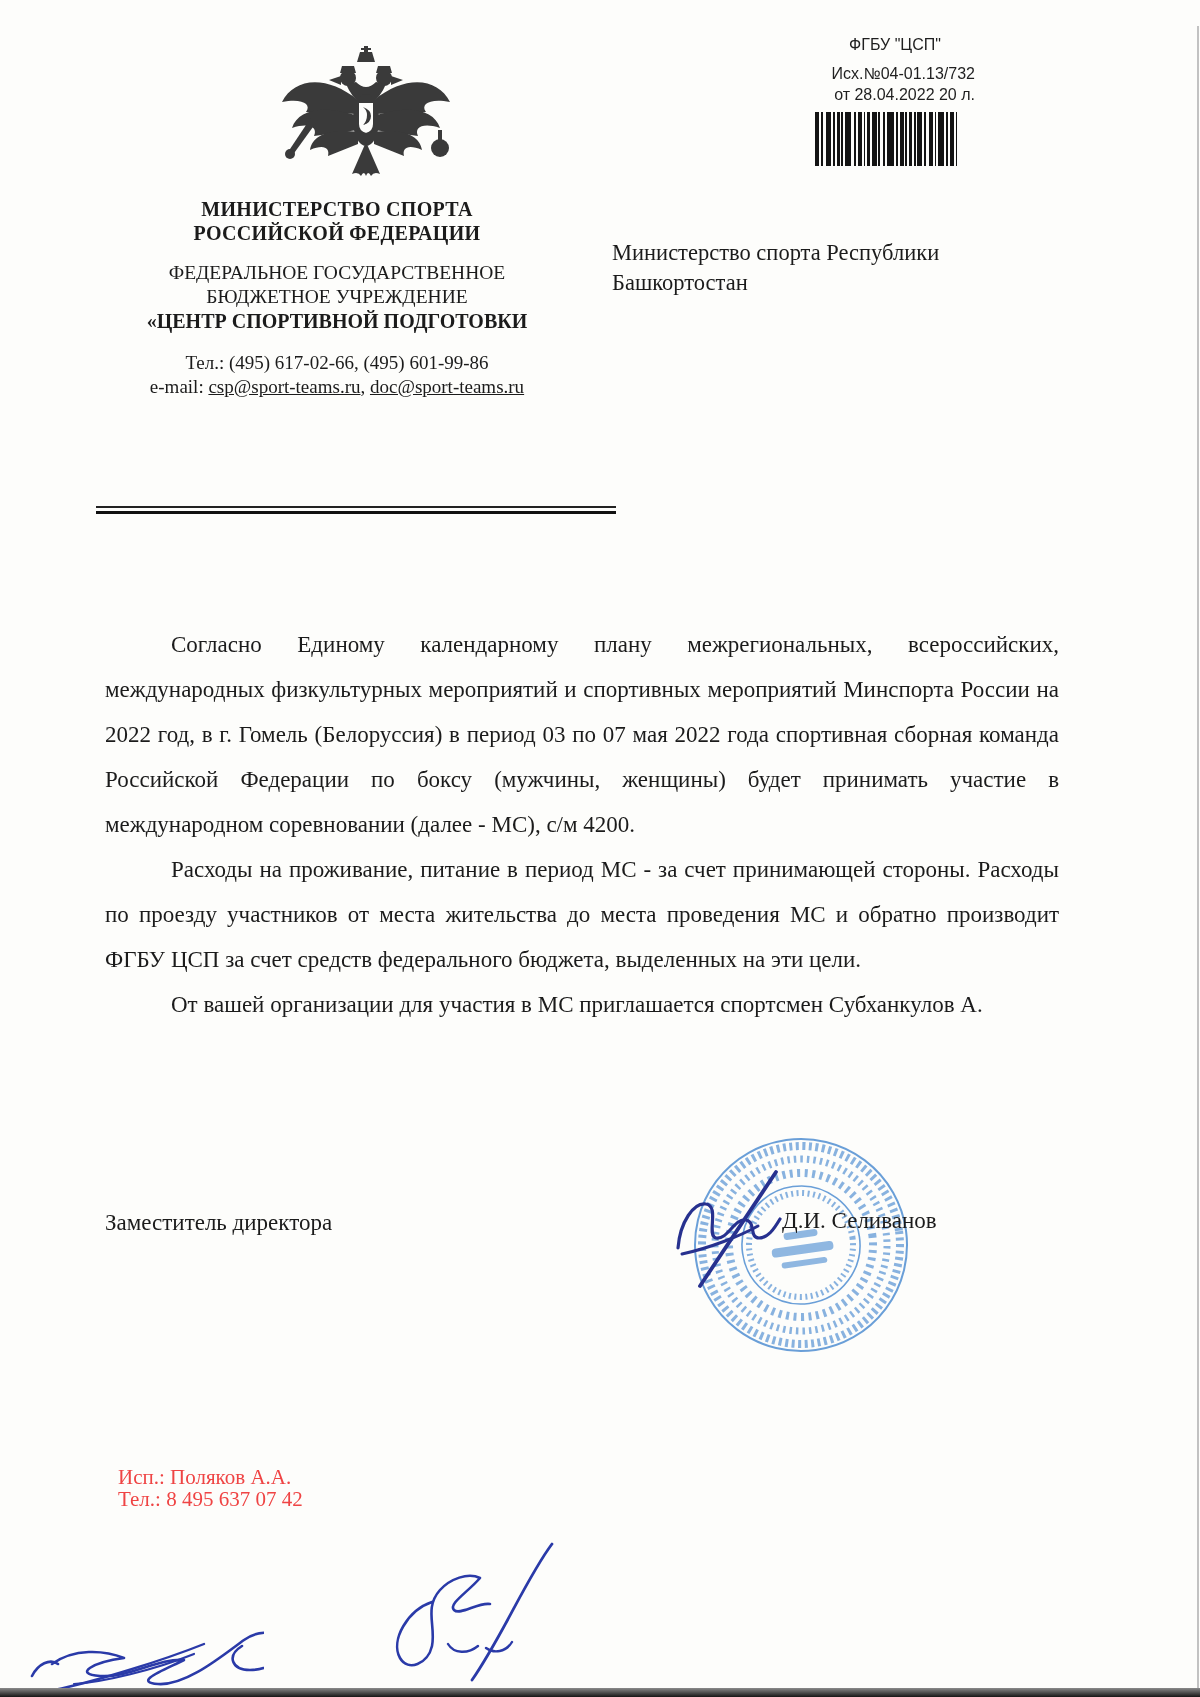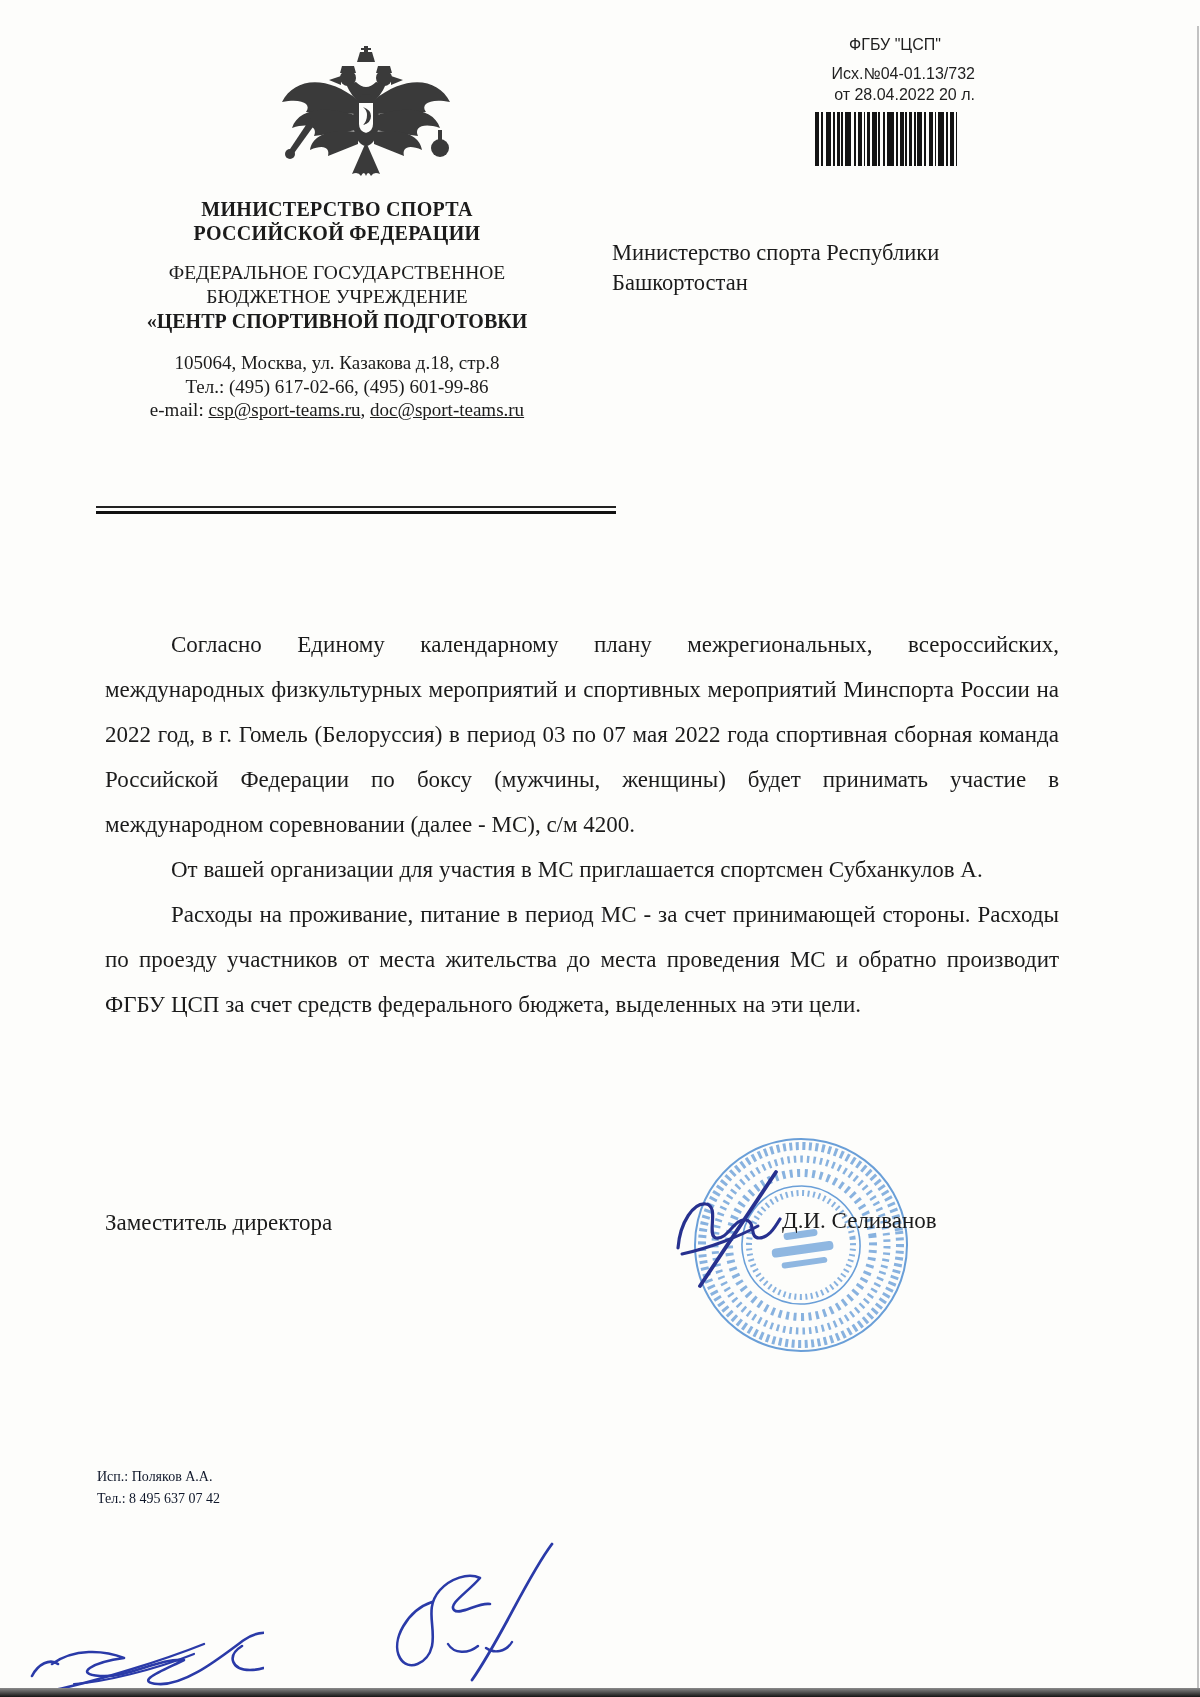--- a/index.html
+++ b/index.html
@@ -67,21 +67,21 @@
   .seal .txtring{fill:none;stroke:var(--stamp-blue);opacity:.8;}
   .seal .ctr{fill:var(--stamp-blue);opacity:.75;}
   
   .pen{fill:none;stroke-linecap:round;stroke-linejoin:round;}
   .pen-dark{stroke:var(--pen-blue);}
   .pen-mid{stroke:var(--pen-blue2);}
   .sig-over-seal{position:absolute;left:648px;top:1158px;}
   .sig-bottom-left{position:absolute;left:14px;top:1572px;}
   .sig-bottom-center{position:absolute;left:352px;top:1532px;}
   
-  .footer{position:absolute;left:97px;top:1466px;font-size:14px;line-height:22px;color:#0f172a;}
+  .footer{position:absolute;left:118px;top:1466px;font-size:21px;line-height:22px;color:#ef4444;}
   
   .edge-bottom{position:absolute;left:0;right:0;bottom:0;height:9px;
     background:linear-gradient(#8a8a8a,#161616);}
   .edge-right{position:absolute;right:1px;top:26px;bottom:9px;width:2px;background:#c2c2c2;}
 </style>
 </head>
 <body>
 
 <div class="page">
 
@@ -134,34 +134,33 @@
     <div class="lh-ministry">
       <div>МИНИСТЕРСТВО СПОРТА</div>
       <div>РОССИЙСКОЙ ФЕДЕРАЦИИ</div>
     </div>
     <div class="lh-org">
       <div>ФЕДЕРАЛЬНОЕ ГОСУДАРСТВЕННОЕ</div>
       <div>БЮДЖЕТНОЕ УЧРЕЖДЕНИЕ</div>
       <div class="b">«ЦЕНТР СПОРТИВНОЙ ПОДГОТОВКИ</div>
     </div>
     <div class="lh-contacts">
-      <div>105064, Москва, ул. Казакова д.18, стр.8</div>
       <div>Тел.: (495) 617-02-66, (495) 601-99-86</div>
       <div><span>e-mail: </span><span class="u">csp@sport-teams.ru</span><span>, </span><span class="u">doc@sport-teams.ru</span></div>
     </div>
   </div>
 
   <div class="divider"></div>
 
   <div class="recipient">Министерство спорта Республики Башкортостан</div>
 
   <div class="body-text">
     <p>Согласно Единому календарному плану межрегиональных, всероссийских, международных физкультурных мероприятий и спортивных мероприятий Минспорта России на 2022 год, в г. Гомель (Белоруссия) в период 03 по 07 мая 2022 года спортивная сборная команда Российской Федерации по боксу (мужчины, женщины) будет принимать участие в международном соревновании (далее - МС), с/м 4200.</p>
+    <p>Расходы на проживание, питание в период МС - за счет принимающей стороны. Расходы по проезду участников от места жительства до места проведения МС и обратно производит ФГБУ ЦСП за счет средств федерального бюджета, выделенных на эти цели.</p>
     <p>От вашей организации для участия в МС приглашается спортсмен Субханкулов А.</p>
-    <p>Расходы на проживание, питание в период МС - за счет принимающей стороны. Расходы по проезду участников от места жительства до места проведения МС и обратно производит ФГБУ ЦСП за счет средств федерального бюджета, выделенных на эти цели.</p>
   </div>
 
   <div class="sig-title">Заместитель директора</div>
 
   <svg class="seal" width="296" height="244" viewBox="0 0 296 244">
     <g transform="rotate(-8 148 122)">
       <circle class="ring" cx="148" cy="122" r="106" stroke-width="2"></circle>
       <circle class="txtring" cx="148" cy="122" r="99" stroke-width="8" stroke-dasharray="3 3.5"></circle>
       <circle class="txtring" cx="148" cy="122" r="86" stroke-width="7" stroke-dasharray="2.5 4"></circle>
       <circle class="txtring" cx="148" cy="122" r="72" stroke-width="8" stroke-dasharray="3 4.5"></circle>

